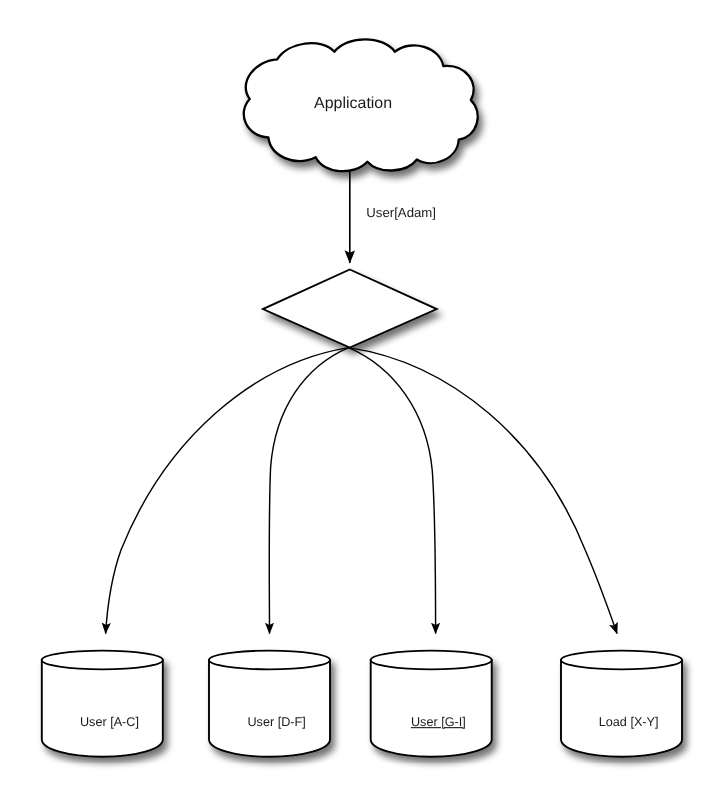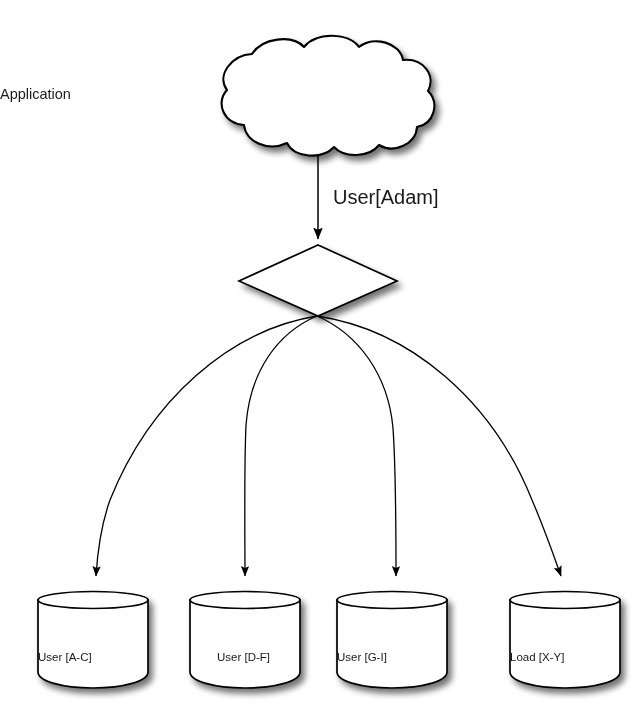--- a/index.html
+++ b/index.html
@@ -22,49 +22,49 @@
     position: absolute;
     top: 0;
     left: 0;
     width: 642px;
     height: 728px;
   }
   .node-label {
     position: absolute;
     color: #1a1a1a;
     white-space: nowrap;
-    text-align: left;
+    text-align: center;
     pointer-events: none;
   }
   .label-cloud {
     font-size: 14.5px;
     left: 0;
     width: 642px;
     top: 86px;
   }
   .label-diamond {
     font-size: 11.5px;
     left: 0;
     width: 642px;
     top: 274px;
   }
   .label-edge {
-    font-size: 20px;
+    font-size: 12px;
     left: 333px;
     top: 186px;
     text-align: left;
   }
   .label-db {
     font-size: 11.5px;
     top: 651px;
     width: 123px;
   }
   .db1 { left: 38px; }
-  .db2 { left: 190px; padding-left: 27px; }
-  .db3 { left: 337px; }
+  .db2 { left: 190px; }
+  .db3 { left: 337px; text-decoration: underline; }
   .db4 { left: 510px; }
 </style>
 </head>
 <body>
 
 <div id="canvas">
 
   <svg id="diagram-svg" viewBox="0 0 642 728">
     <defs>
       <filter id="dropshadow" x="-40%" y="-40%" width="190%" height="190%">

